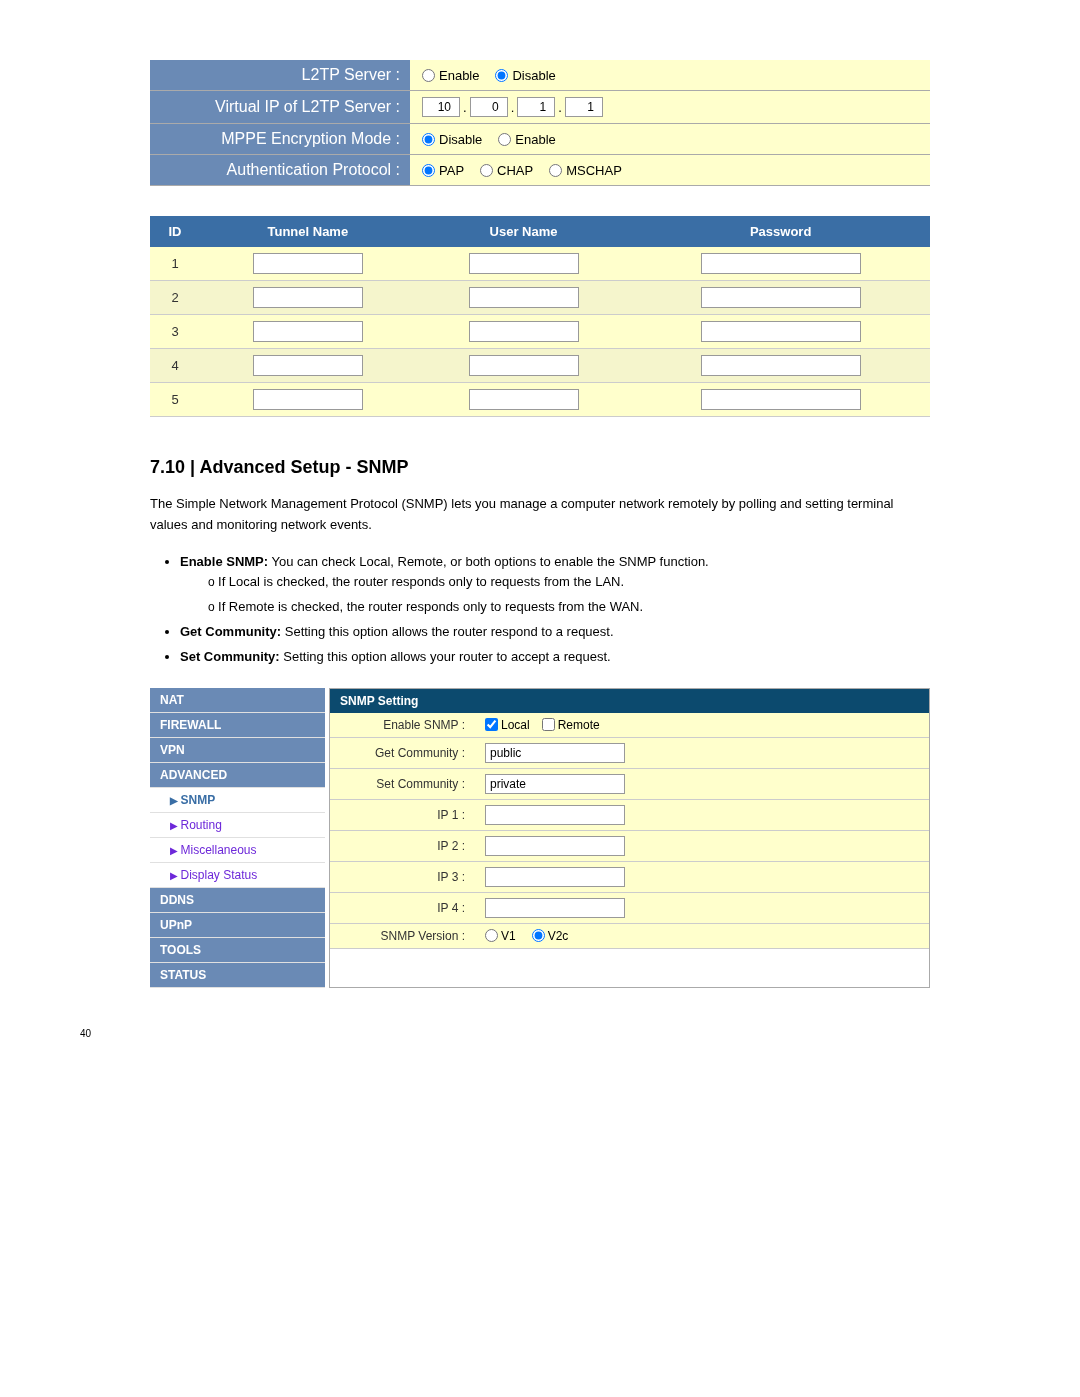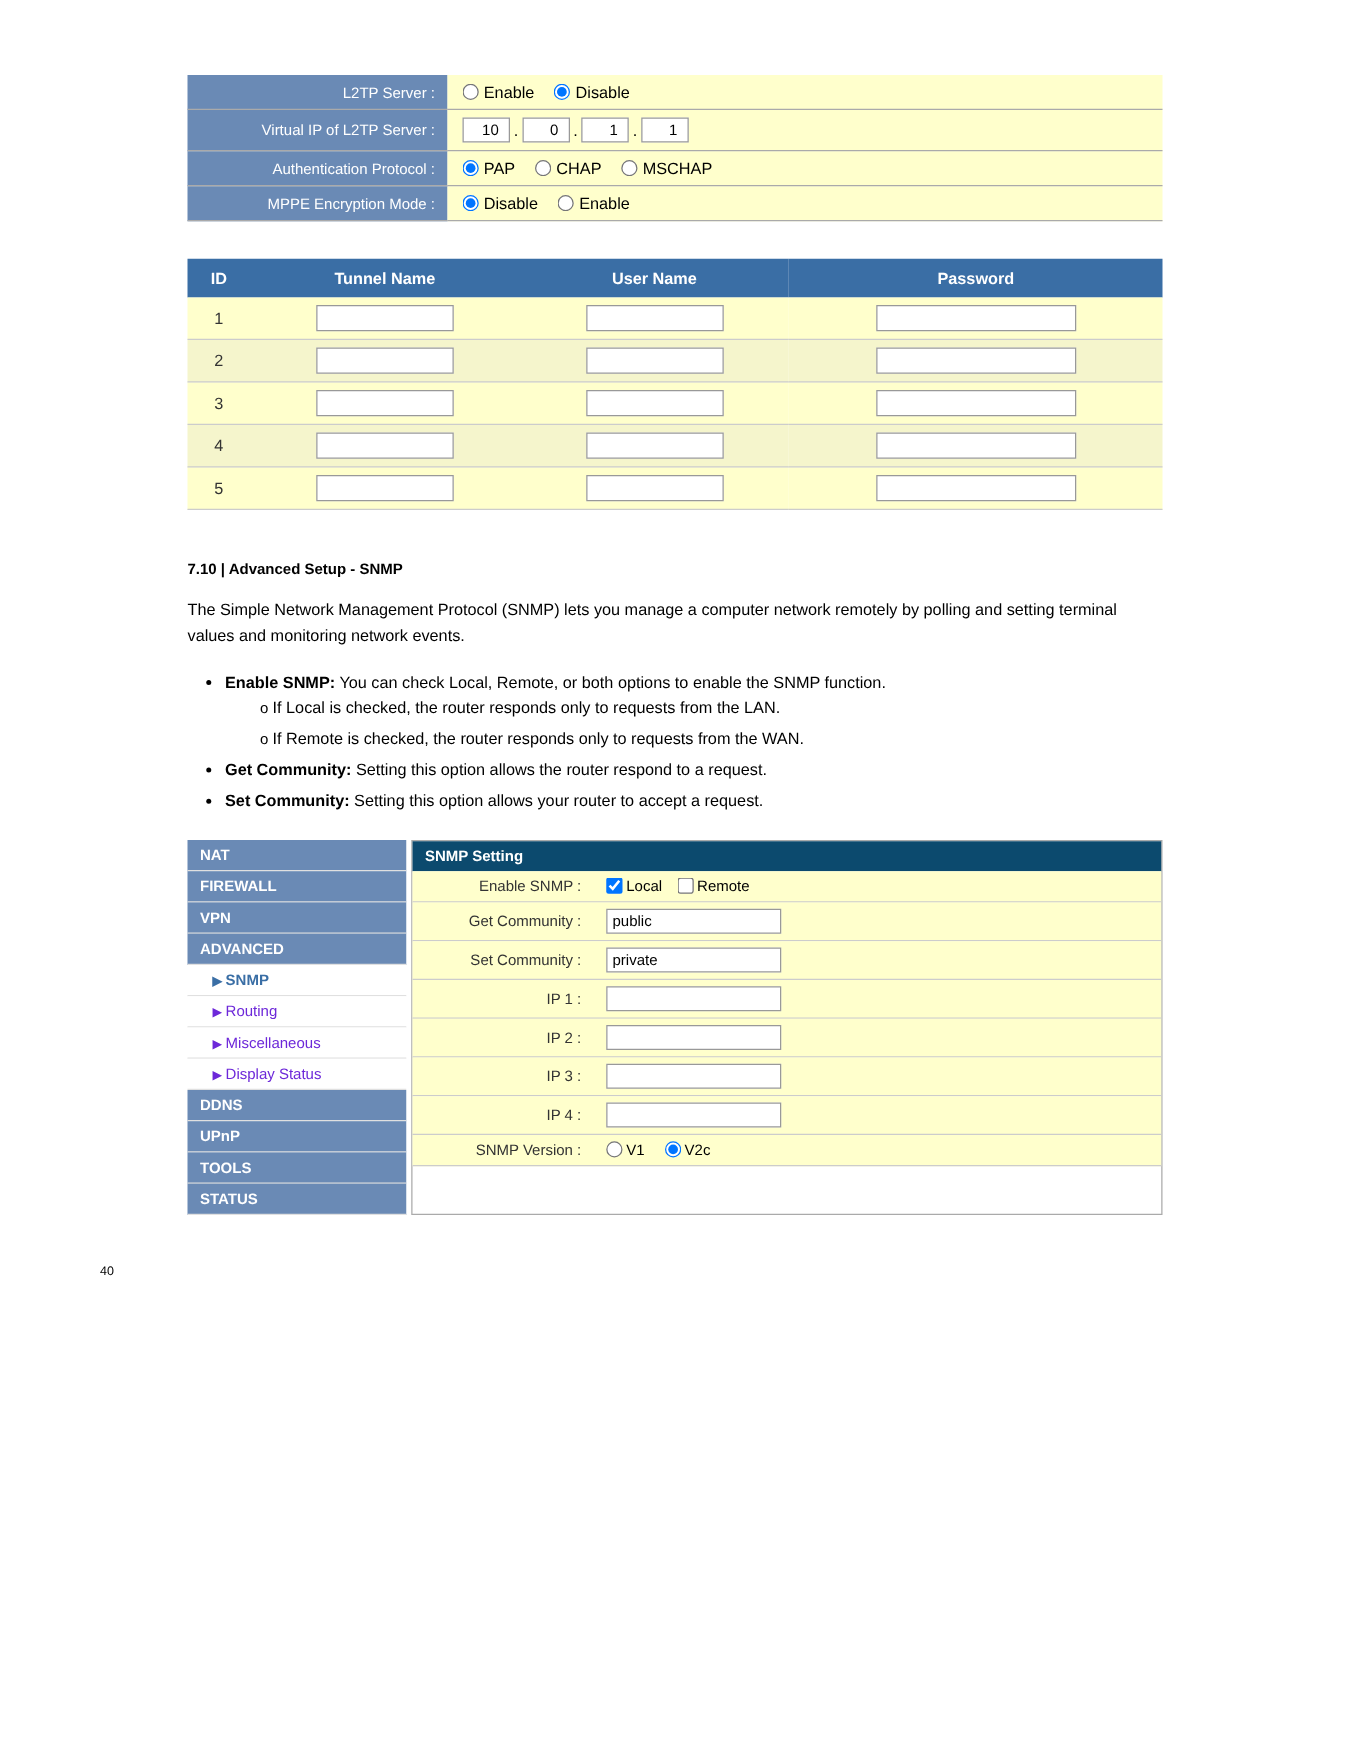--- a/index.html
+++ b/index.html
@@ -17,22 +17,22 @@
     .l2tp-table {
       width: 780px;
       margin: 0 auto 30px auto;
       border-collapse: collapse;
     }
     .l2tp-table tr td:first-child {
       background-color: #6a8ab5;
       color: #fff;
       text-align: right;
       padding: 6px 10px;
-      font-size: 12px;
-      width: 208px;
+      font-size: 16px;
+      width: 260px;
     }
     .l2tp-table tr td:last-child {
       background-color: #ffffcc;
       padding: 6px 12px;
       font-size: 13px;
     }
     .l2tp-table tr {
       border-bottom: 1px solid #aaa;
     }
 
@@ -104,21 +104,21 @@
       width: 50px;
       font-size: 13px;
       color: #333;
     }
     .tunnel-table tbody tr td:last-child input[type="text"] {
       width: 160px;
     }
 
     
     .section-heading {
-      font-size: 12px;
+      font-size: 18px;
       font-weight: bold;
       margin-bottom: 16px;
       margin-top: 10px;
     }
 
     
     .desc-text {
       font-size: 13px;
       line-height: 1.6;
       margin-bottom: 16px;
@@ -268,49 +268,49 @@
         <span class="ip-sep">.</span>
         <input type="text" value="0" style="width: 38px;">
         <span class="ip-sep">.</span>
         <input type="text" value="1" style="width: 38px;">
         <span class="ip-sep">.</span>
         <input type="text" value="1" style="width: 38px;">
       </div>
     </td>
   </tr>
   <tr>
+    <td>MPPE Encryption Mode :</td>
+    <td>
+      <div class="radio-group">
+        <label>
+          <input type="radio" name="mppe" value="disable" checked="" style="">
+          <span>Disable</span>
+        </label>
+        <label>
+          <input type="radio" name="mppe" value="enable" style="">
+          <span>Enable</span>
+        </label>
+      </div>
+    </td>
+  </tr>
+  <tr>
     <td>Authentication Protocol :</td>
     <td>
       <div class="radio-group">
         <label>
           <input type="radio" name="auth_protocol" value="pap" checked="" style="">
           <span>PAP</span>
         </label>
         <label>
           <input type="radio" name="auth_protocol" value="chap" style="">
           <span>CHAP</span>
         </label>
         <label>
           <input type="radio" name="auth_protocol" value="mschap" style="">
           <span>MSCHAP</span>
-        </label>
-      </div>
-    </td>
-  </tr>
-  <tr>
-    <td>MPPE Encryption Mode :</td>
-    <td>
-      <div class="radio-group">
-        <label>
-          <input type="radio" name="mppe" value="disable" checked="" style="">
-          <span>Disable</span>
-        </label>
-        <label>
-          <input type="radio" name="mppe" value="enable" style="">
-          <span>Enable</span>
         </label>
       </div>
     </td>
   </tr>
 </tbody>
   </table>
 
 <table class="tunnel-table">
   <thead>
     <tr>

